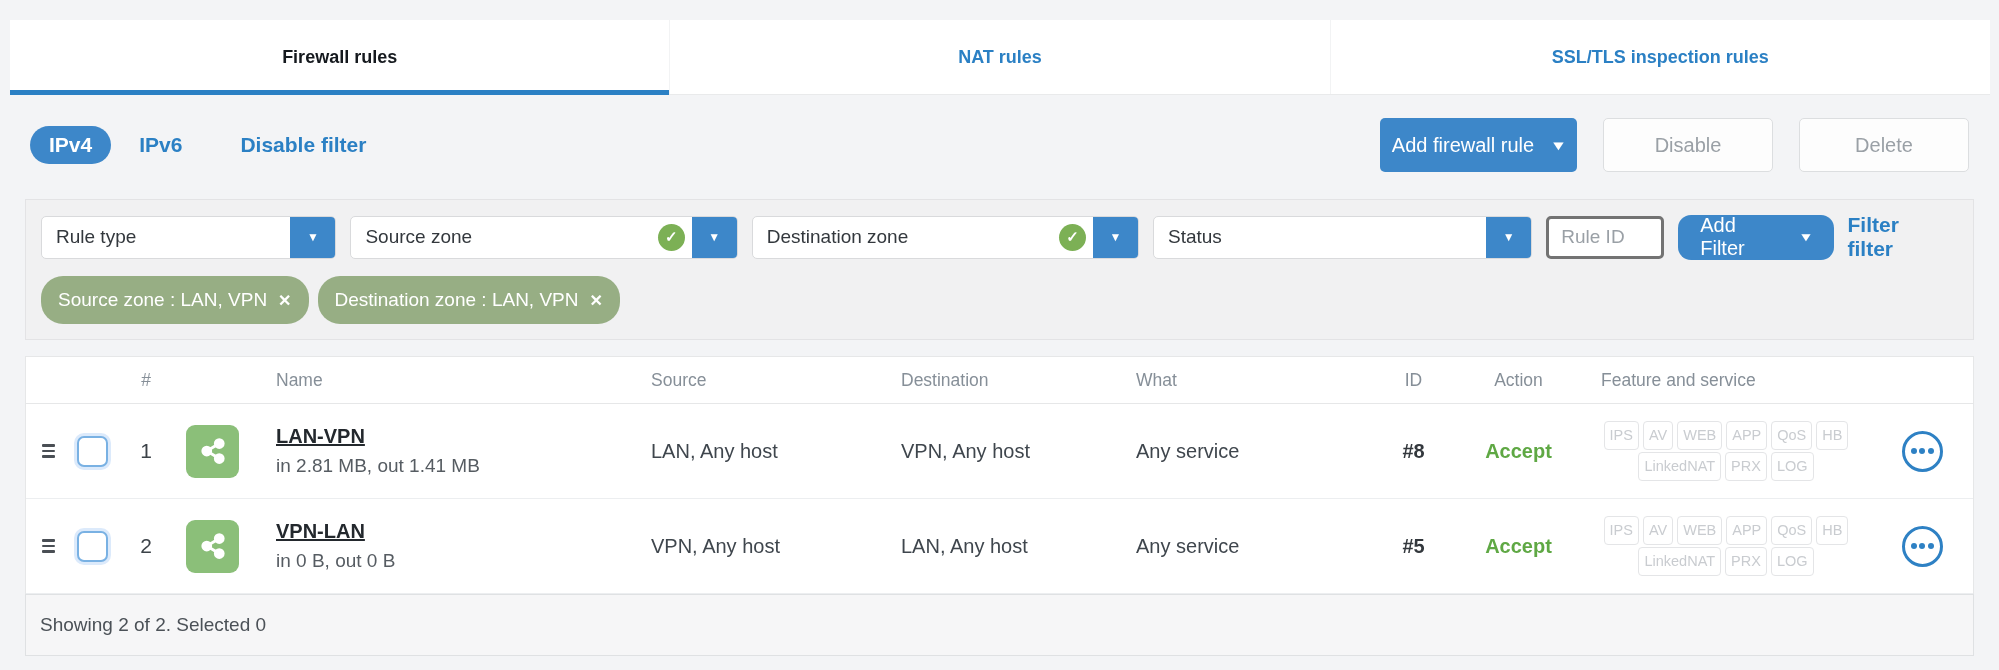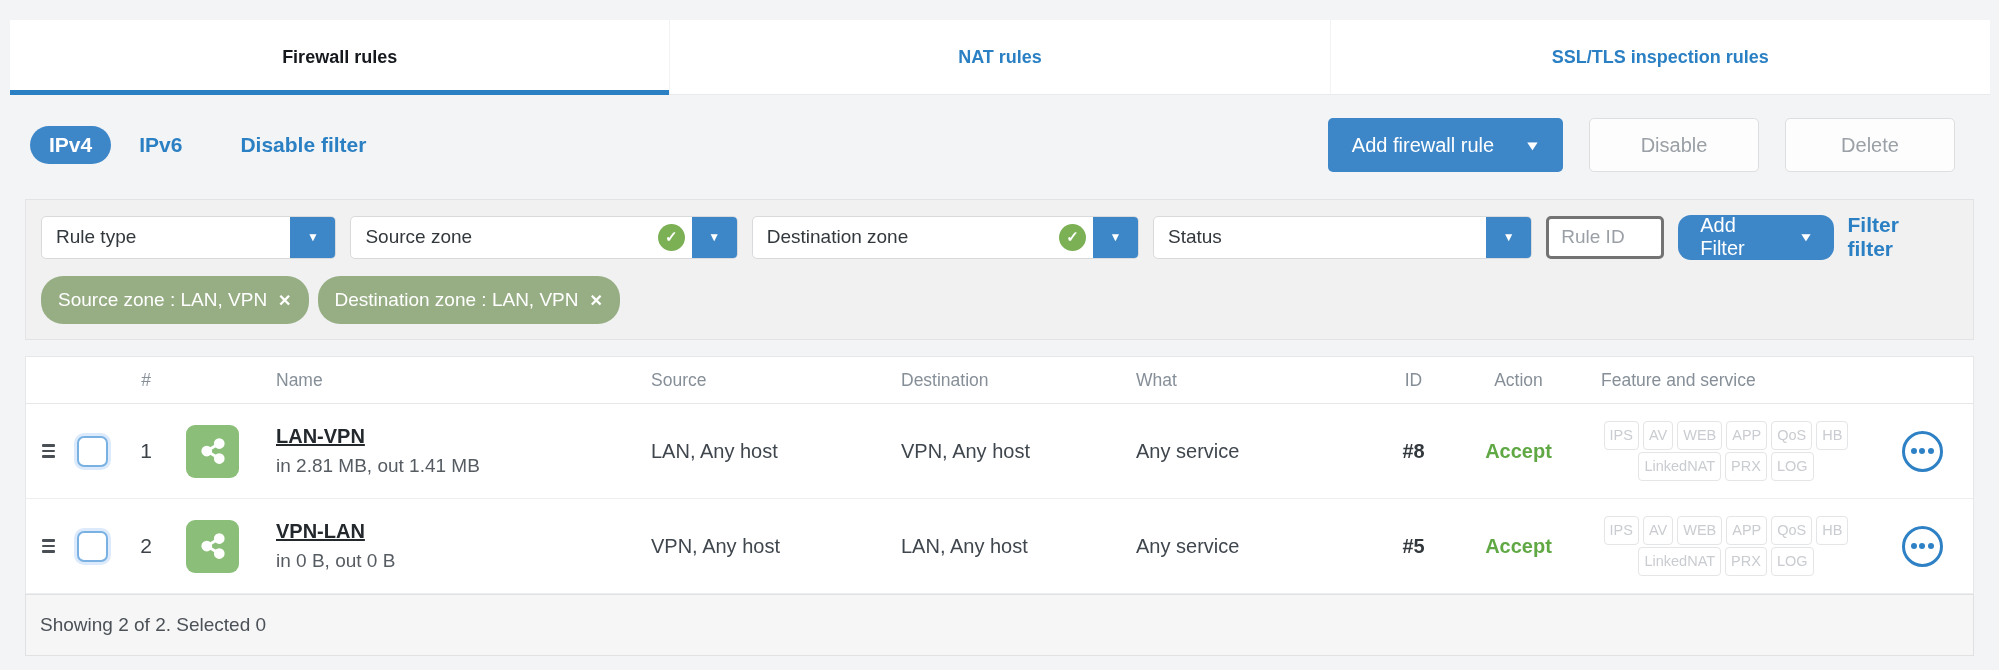--- a/index.html
+++ b/index.html
@@ -35,21 +35,21 @@
   .tab.active::after {
     content:"";
     position:absolute;
     left:0; right:0; bottom:-1px;
     height:5px;
     background:#2b80c4;
   }
 
   
   .toolbar {
-    margin:23px 44px 0 30px;
+    margin:23px 30px 0 30px;
     display:flex;
     align-items:center;
     justify-content:flex-end;
   }
   .pill {
     background:#3d87c9;
     color:#fff;
     font-size:21px;
     font-weight:700;
     padding:7px 19px;
@@ -71,22 +71,22 @@
     font-size:20px;
     display:flex;
     align-items:center;
     justify-content:center;
     cursor:pointer;
     font-family:"Liberation Sans", sans-serif;
   }
   .btn-primary {
     background:#3d87c9;
     color:#fff;
-    padding:0 24px;
-    gap:32px;
+    padding:0 12px;
+    gap:18px;
     font-weight:500;
   }
   .btn-primary .chev { font-size:13px; transform:scaleX(1.35); }
   .btn-ghost {
     background:#fdfdfd;
     border:1px solid #dcdee0;
     color:#9aa0a6;
     width:170px;
   }
 

